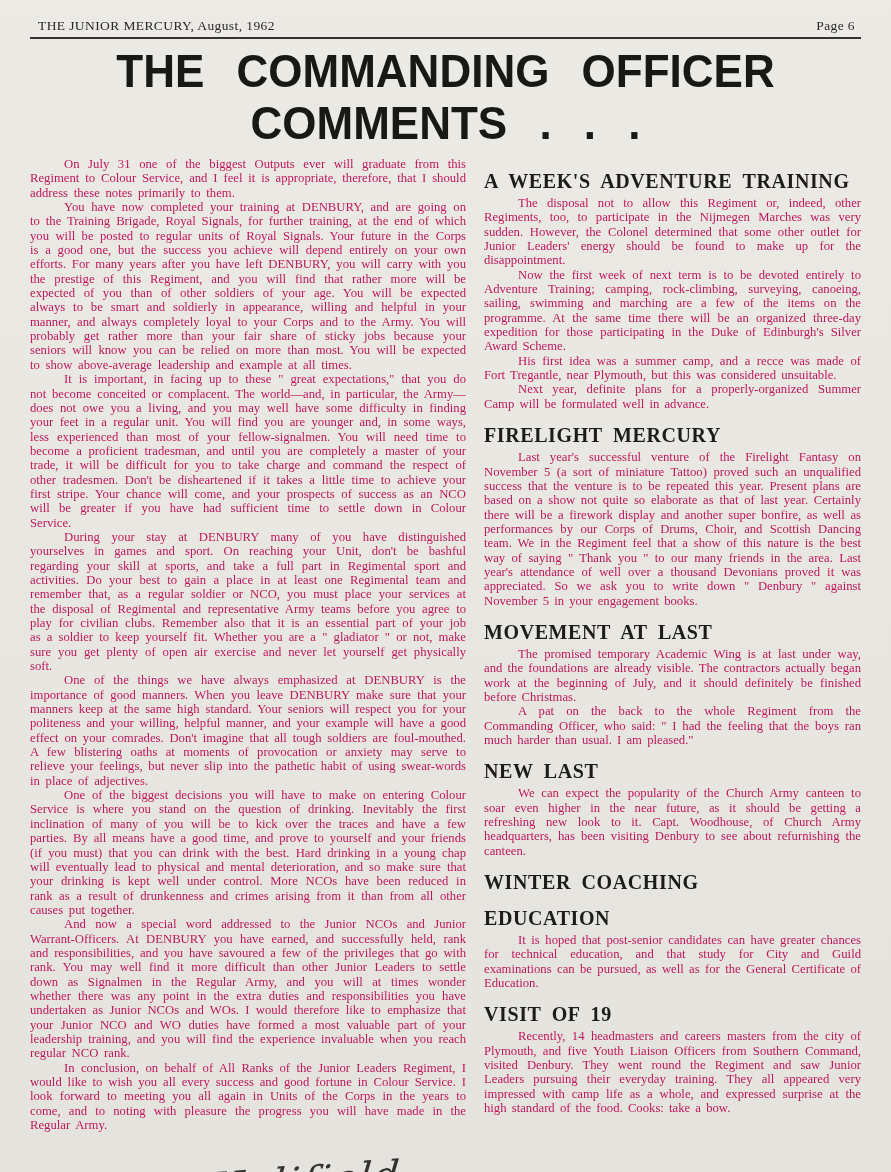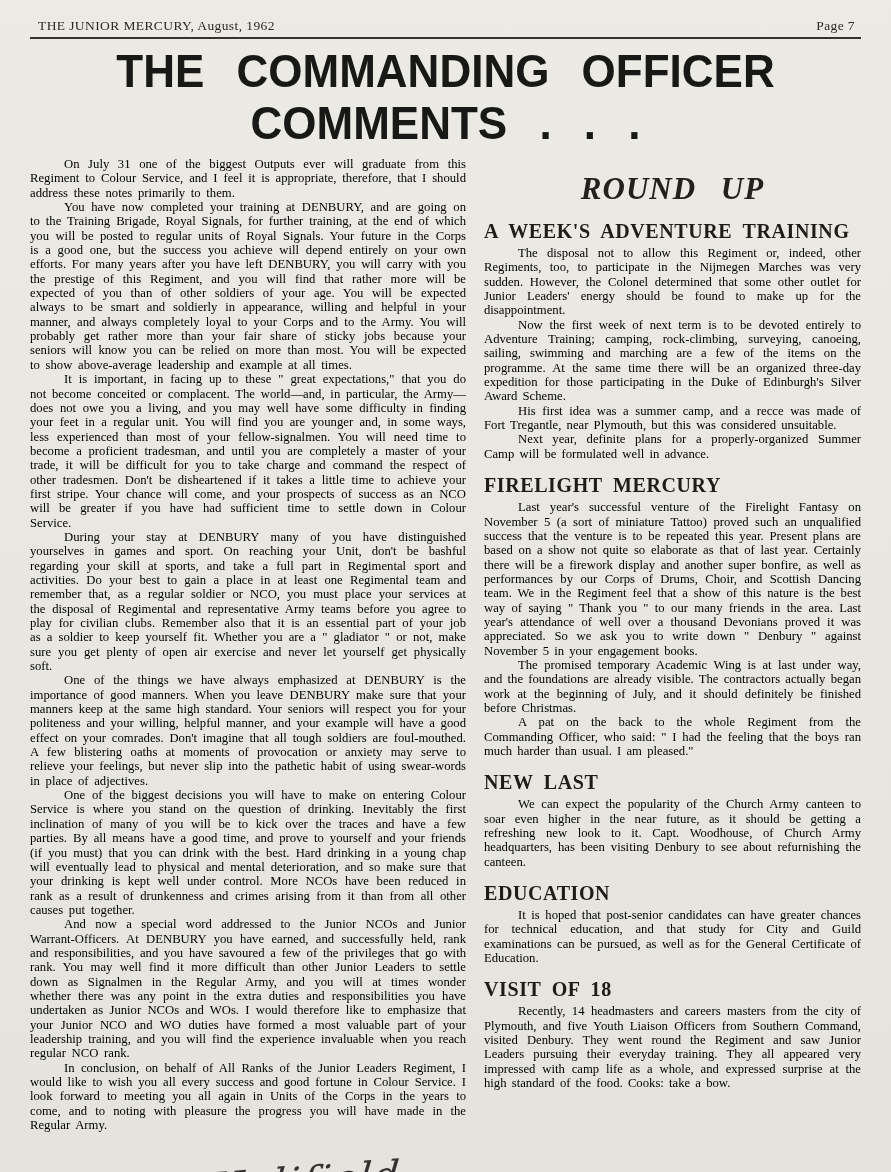--- a/index.html
+++ b/index.html
@@ -34,21 +34,21 @@
   .columns{display:flex;gap:18px;}
   .col-left{width:436px;flex:0 0 436px;}
   .col-right{flex:1;min-width:0;}
   .body-par{
     font-size:12.7px;
     line-height:1.13;
     text-align:justify;
     text-indent:34px;
     margin:0;
     word-spacing:2.5px;
-    color:#000000;
+    color:#be185d;
   }
   .col-right .body-par{word-spacing:2px;}
   .roundup-title{
     text-align:center;
     font-style:italic;
     font-weight:bold;
     font-size:31px;
     word-spacing:16px;
     letter-spacing:1px;
     color:#22211e;
@@ -77,21 +77,21 @@
     transform:rotate(-4deg) skewX(-10deg);
   }
 </style>
 </head>
 <body>
 
 <div class="page">
 
   <div class="masthead">
     <span>THE JUNIOR MERCURY, August, 1962</span>
-    <span>Page 7</span>
+    <span>Page 6</span>
   </div>
   <hr class="rule">
 
   <h1 class="main-title">THE COMMANDING OFFICER COMMENTS . . .</h1>
 
   <div class="columns">
 
     <div class="col-left">
       <div>
           <p class="body-par">On July 31 one of the biggest Outputs ever will graduate from this Regiment to Colour Service, and I feel it is appropriate, therefore, that I should address these notes primarily to them.</p>
@@ -102,34 +102,35 @@
           <p class="body-par">One of the biggest decisions you will have to make on entering Colour Service is where you stand on the question of drinking.  Inevitably the first inclination of many of you will be to kick over the traces and have a few parties.  By all means have a good time, and prove to yourself and your friends (if you must) that you can drink with the best.  Hard drinking in a young chap will eventually lead to physical and mental deterioration, and so make sure that your drinking is kept well under control.  More NCOs have been reduced in rank as a result of drunkenness and crimes arising from it than from all other causes put together.</p>
           <p class="body-par">And now a special word addressed to the Junior NCOs and Junior Warrant-Officers.  At DENBURY you have earned, and successfully held, rank and responsibilities, and you have savoured a few of the privileges that go with rank.   You may well find it more difficult than other Junior Leaders to settle down as Signalmen in the Regular Army, and you will at times wonder whether there was any point in the extra duties and responsibilities you have undertaken as Junior NCOs and WOs.  I would therefore like to emphasize that your Junior NCO and WO duties have formed a most valuable part of your leadership training, and you will find the experience invaluable when you reach regular NCO rank.</p>
           <p class="body-par">In conclusion, on behalf of All Ranks of the Junior Leaders Regiment, I would like to wish you all every success and good fortune in Colour Service.  I look forward to meeting you all again in Units of the Corps in the years to come, and to noting with pleasure the progress you will have made in the Regular Army.</p>
         </div>
       <div class="signature-wrap">
         <span class="signature">Alan Holifield</span>
       </div>
     </div>
 
     <div class="col-right">
-      <h2 class="roundup-title">ROUND  UP</h2>
       <div>
           <h3 class="section-heading">A WEEK'S ADVENTURE TRAINING</h3>
           <p class="body-par">The disposal not to allow this Regiment or, indeed, other Regiments, too, to participate in the Nijmegen Marches was very sudden.  However, the Colonel determined that some other outlet for Junior Leaders' energy should be found to make up for the disappointment.</p>
           <p class="body-par">Now the first week of next term is to be devoted entirely to Adventure Training;  camping, rock-climbing, surveying, canoeing, sailing, swimming and marching are a few of the items on the programme.  At the same time there will be an organized three-day expedition for those participating in the Duke of Edinburgh's Silver Award  Scheme.</p>
           <p class="body-par">His first idea was a summer camp, and a recce was made of Fort Tregantle, near Plymouth, but this was considered unsuitable.</p>
           <p class="body-par">Next year, definite plans for a properly-organized Summer Camp will be formulated well in advance.</p>
           <h3 class="section-heading">FIRELIGHT MERCURY</h3>
           <p class="body-par">Last year's successful venture of the Firelight Fantasy on November 5 (a sort of miniature Tattoo) proved such an unqualified success that the venture is to be repeated this year.  Present plans are based on a show not quite so elaborate as that of last year.   Certainly there will be a firework display and another super bonfire, as well as performances by our Corps of Drums, Choir, and Scottish Dancing team.  We in the Regiment feel that a show of this nature is the best way of saying " Thank you " to our many friends in the area.  Last year's attendance of well over a thousand Devonians proved it was appreciated.  So we ask you to write down " Denbury " against November 5 in your engagement books.</p>
+          <h3 class="section-heading">MOVEMENT AT LAST</h3>
           <p class="body-par">The promised temporary Academic Wing is at last under way, and the foundations are already visible.  The contractors actually began work at the beginning of July, and it should definitely be finished before Christmas.</p>
           <p class="body-par">A pat on the back to the whole Regiment from the Commanding Officer, who said:  " I had the feeling that the boys ran much harder than usual.  I am pleased."</p>
           <h3 class="section-heading">NEW LAST</h3>
           <p class="body-par">We can expect the popularity of the Church Army canteen to soar even higher in the near future, as it should be getting a refreshing new look to it.  Capt. Woodhouse, of Church Army headquarters, has been visiting Denbury to see about refurnishing the canteen.</p>
+          <h3 class="section-heading">WINTER COACHING</h3>
           <h3 class="section-heading">EDUCATION</h3>
           <p class="body-par">It is hoped that post-senior candidates can have greater chances for technical education, and that study for City and Guild examinations can be pursued, as well as for the General Certificate of Education.</p>
-          <h3 class="section-heading">VISIT OF 18</h3>
+          <h3 class="section-heading">VISIT OF 19</h3>
           <p class="body-par">Recently, 14 headmasters and careers masters from the city of Plymouth, and five Youth Liaison Officers from Southern Command, visited Denbury.  They went round the Regiment and saw Junior Leaders pursuing their everyday training.  They all appeared very impressed with camp life as a whole, and expressed surprise at the high standard of the food.  Cooks:  take a bow.</p>
         </div>
     </div>
 
   </div>
 </div>
 
 </body></html>

